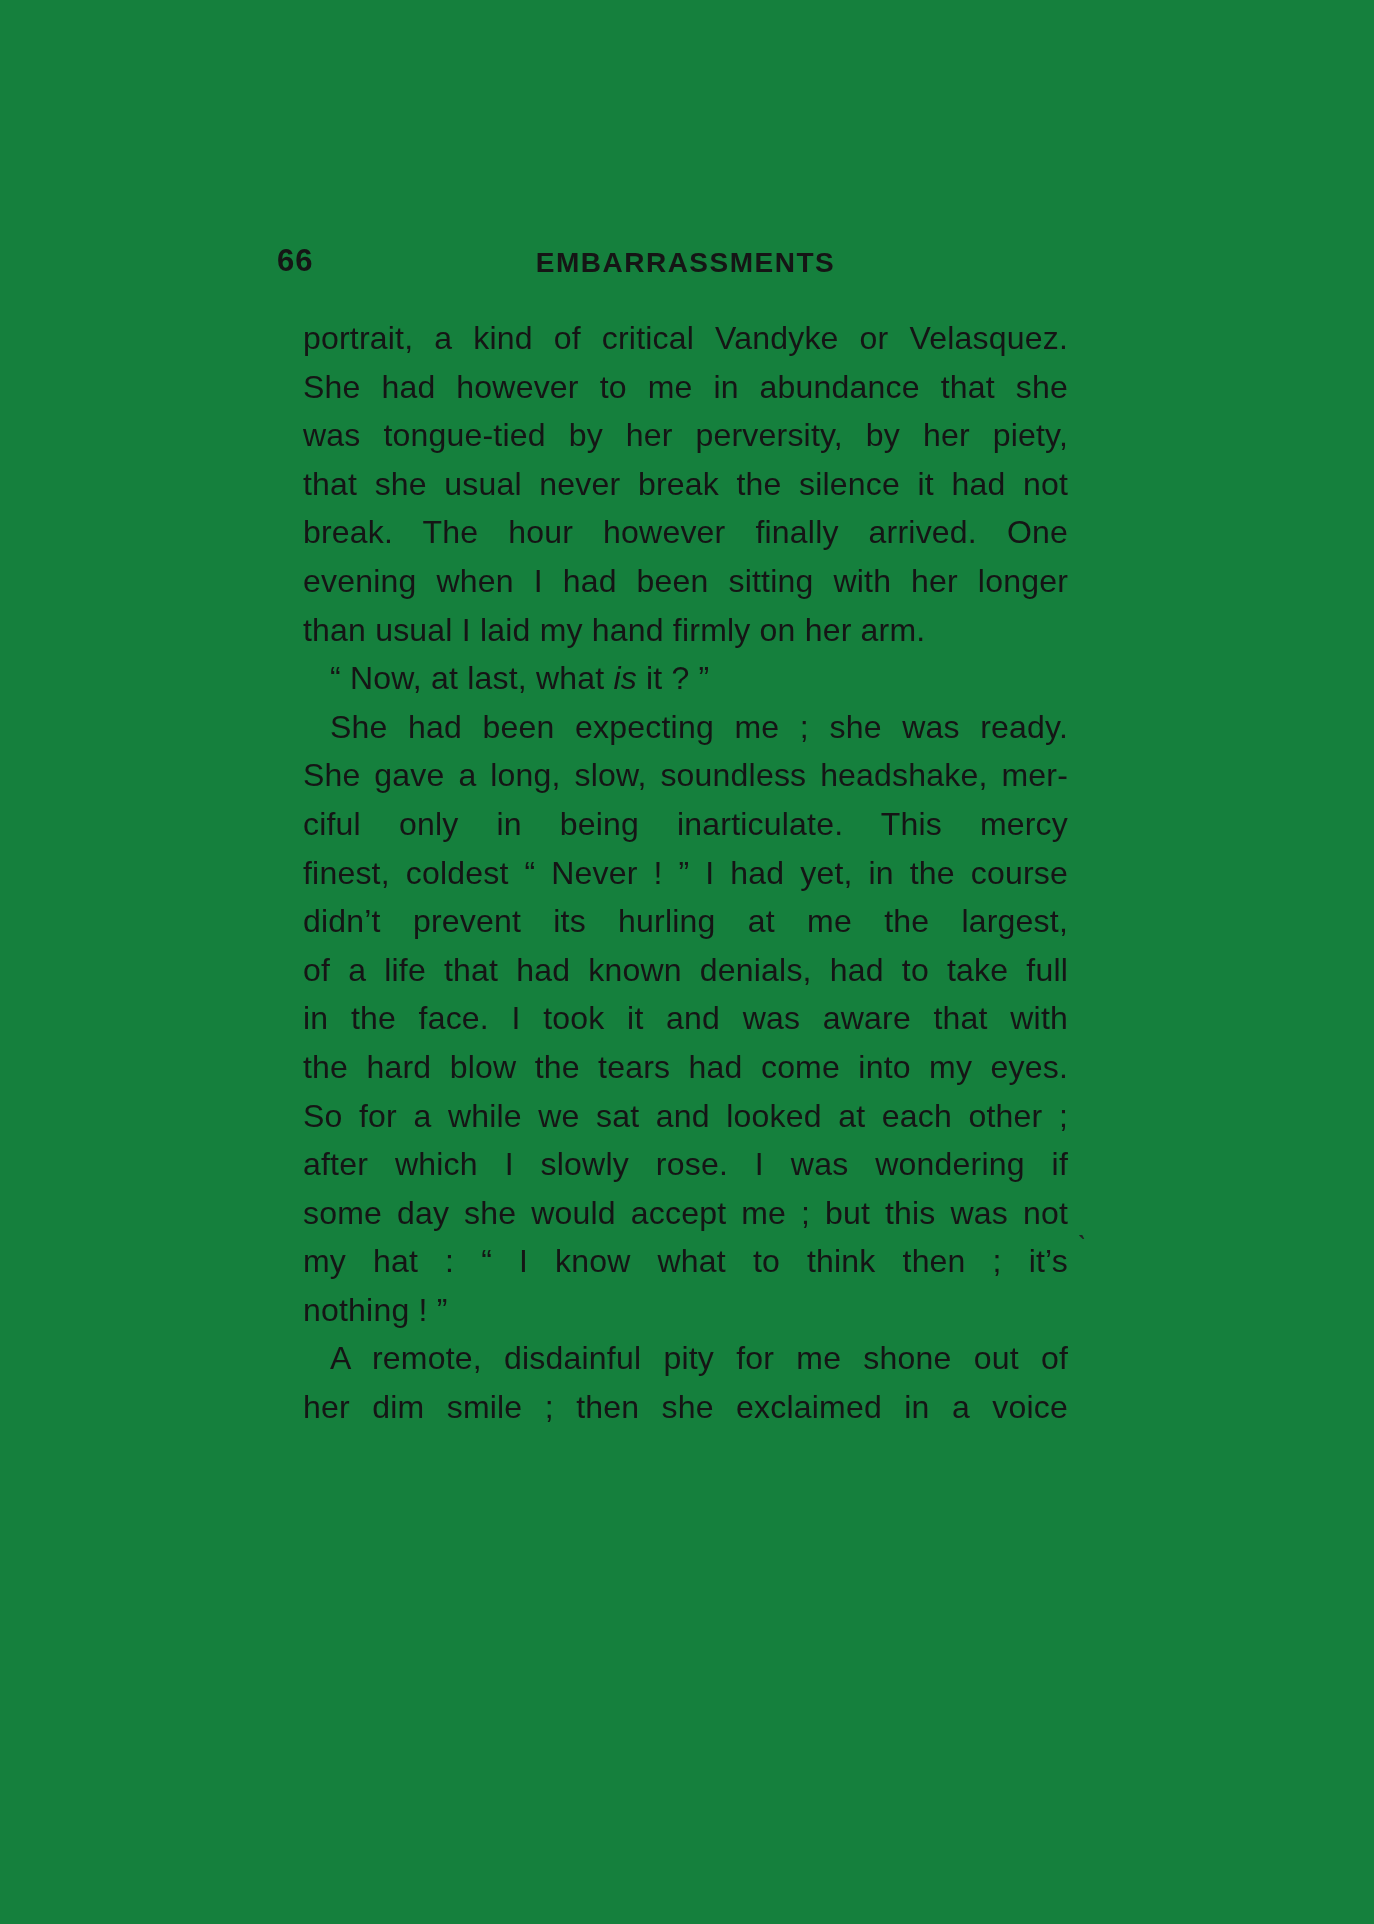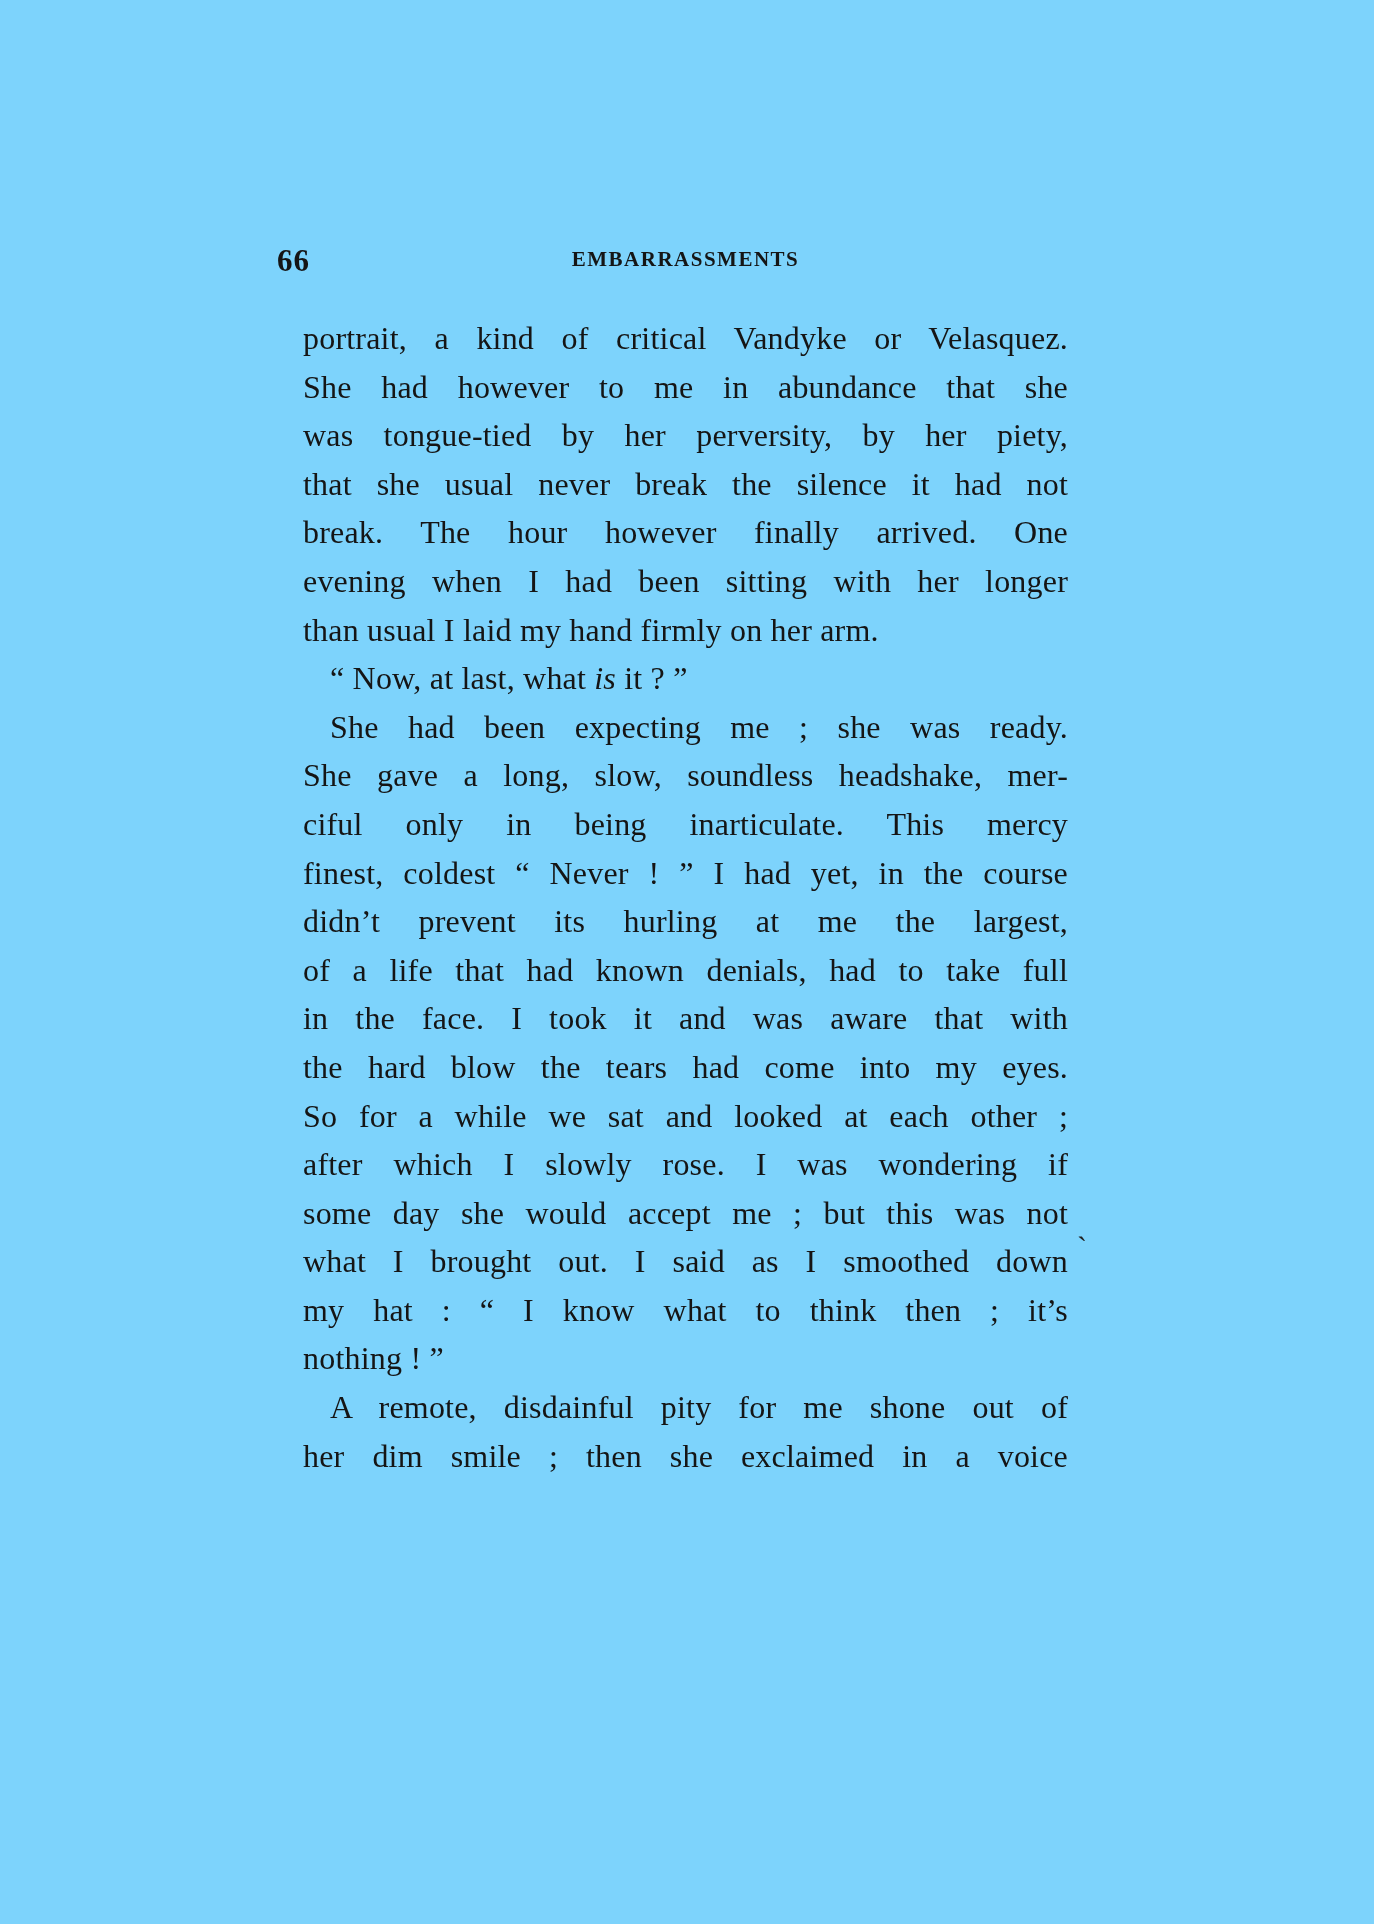--- a/index.html
+++ b/index.html
@@ -4,40 +4,40 @@
 <style>
   html, body {
     margin: 0;
     padding: 0;
     background: #ffffff;
   }
   .page {
     position: relative;
     width: 1374px;
     height: 1924px;
-    background: #7dd3fc;
-    font-family: Liberation Serif, serif;
+    background: #15803d;
+    font-family: Liberation Sans, sans-serif;
     color: #151515;
     overflow: hidden;
   }
   .pagenum {
     position: absolute;
     left: 277px;
     top: 243px;
     font-size: 31px;
     font-weight: 700;
     letter-spacing: 1px;
   }
   .runtitle {
     position: absolute;
     left: 303px;
     top: 247px;
     width: 765px;
     text-align: center;
-    font-size: 21px;
+    font-size: 28px;
     font-weight: 700;
     letter-spacing: 1.5px;
   }
   .body-text {
     position: absolute;
     left: 303px;
     top: 314px;
     width: 765px;
   }
   .line {
@@ -86,20 +86,19 @@
       <div class="line"><span>She gave a long, slow, soundless headshake, mer-</span></div>
       <div class="line"><span>ciful only in being inarticulate. This mercy</span></div>
       <div class="line"><span>finest, coldest “ Never ! ” I had yet, in the course</span></div>
       <div class="line"><span>didn’t prevent its hurling at me the largest,</span></div>
       <div class="line"><span>of a life that had known denials, had to take full</span></div>
       <div class="line"><span>in the face. I took it and was aware that with</span></div>
       <div class="line"><span>the hard blow the tears had come into my eyes.</span></div>
       <div class="line"><span>So for a while we sat and looked at each other ;</span></div>
       <div class="line"><span>after which I slowly rose. I was wondering if</span></div>
       <div class="line"><span>some day she would accept me ; but this was not</span></div>
-      <div class="line"><span>what I brought out. I said as I smoothed down</span></div>
       <div class="line"><span>my hat : “ I know what to think then ; it’s</span></div>
       <div class="line free"><span>nothing ! ”</span></div>
       <div class="line indent"><span>A remote, disdainful pity for me shone out of</span></div>
       <div class="line"><span>her dim smile ; then she exclaimed in a voice</span></div>
     </div>
   <span class="margin-mark">ˋ</span>
 </div>
 
 </body></html>

